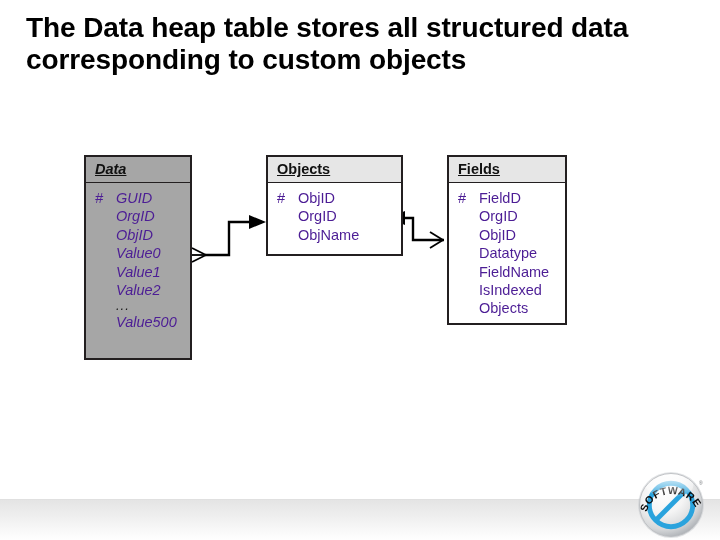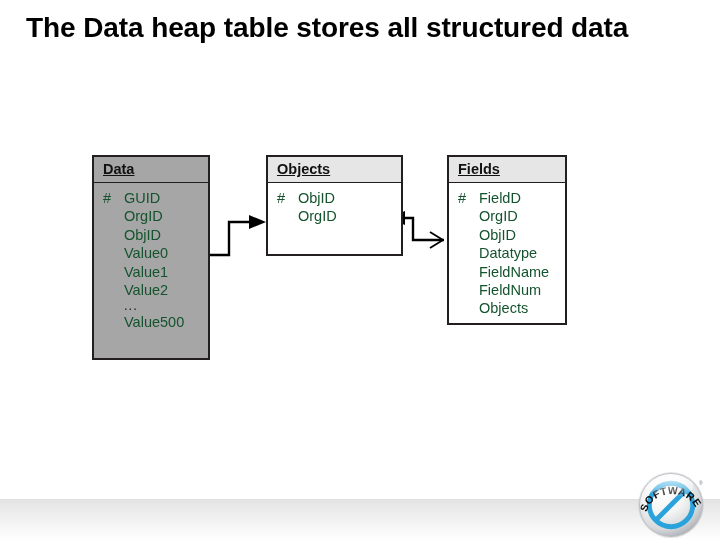--- a/index.html
+++ b/index.html
@@ -64,46 +64,47 @@
   }
   .entity .ent-header span {
     text-decoration: underline;
   }
   .entity .ent-body {
     box-sizing: border-box;
     padding: 6px 0 7px 0;
   }
   .attr {
     font-size: 14.5px;
-    color: #14532d;
+    color: #4c1d95;
     line-height: 18.4px;
     padding-left: 30px;
     white-space: nowrap;
   }
   .attr.pk {
     padding-left: 9px;
   }
   .attr .pk-mark {
     display: inline-block;
     width: 21px;
   }
   .attr.ellipsis {
     font-size: 13px;
     line-height: 14px;
     letter-spacing: 1px;
     color: #1a1a1a;
   }
 
   
   #entity-data {
-    left: 92px;
+    left: 84px;
     top: 155px;
-    width: 118px;
+    width: 108px;
     height: 205px;
     background: #a6a6a6;
+    font-style: italic;
   }
   #entity-data .ent-header { background: #a6a6a6; }
   #entity-data .ent-body { background: #a6a6a6; }
 
   
   #entity-objects {
     left: 266px;
     top: 155px;
     width: 137px;
     height: 101px;
@@ -156,20 +157,21 @@
     height: 70px;
   }
 </style>
 </head>
 <body>
 
 <div id="slide">
 
   <div id="title-block">
     <div class="title-line">The Data heap table stores all structured data</div>
+    <div class="title-line">corresponding to custom objects</div>
   </div>
 
   <div id="diagram">
 
     <svg id="connectors" viewBox="0 0 720 470">
 
       <g stroke="#000000" stroke-width="2.4" fill="none">
         <path d="M 205 255 L 229 255 L 229 222 L 262 222"></path>
       </g>
 
@@ -210,34 +212,35 @@
       </div>
     </div>
 
     <div class="entity" id="entity-objects">
       <div class="ent-header">
         <span>Objects</span>
       </div>
       <div class="ent-body">
         <div class="attr pk"><span class="pk-mark">#</span><span>ObjID</span></div>
         <div class="attr">OrgID</div>
+        <div class="attr">ObjName</div>
       </div>
     </div>
 
     <div class="entity" id="entity-fields">
       <div class="ent-header">
         <span>Fields</span>
       </div>
       <div class="ent-body">
         <div class="attr pk"><span class="pk-mark">#</span><span>FieldD</span></div>
         <div class="attr">OrgID</div>
         <div class="attr">ObjID</div>
         <div class="attr">Datatype</div>
         <div class="attr">FieldName</div>
-        <div class="attr">FieldNum</div>
+        <div class="attr">IsIndexed</div>
         <div class="attr">Objects</div>
       </div>
     </div>
 
   </div>
 
   <div id="bottom-band"></div>
 
   <div id="logo-badge">
     <svg viewBox="0 0 100 100" width="70" height="70">

